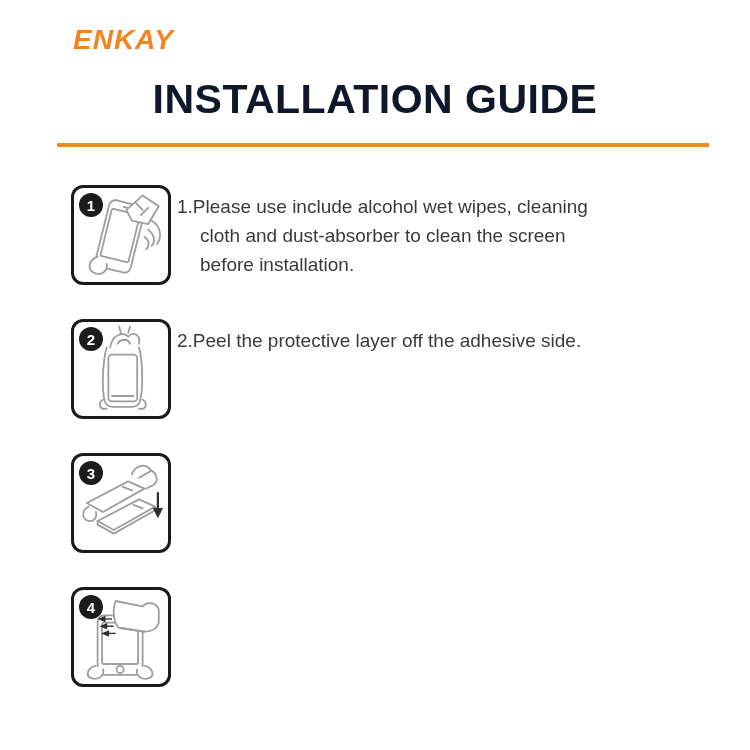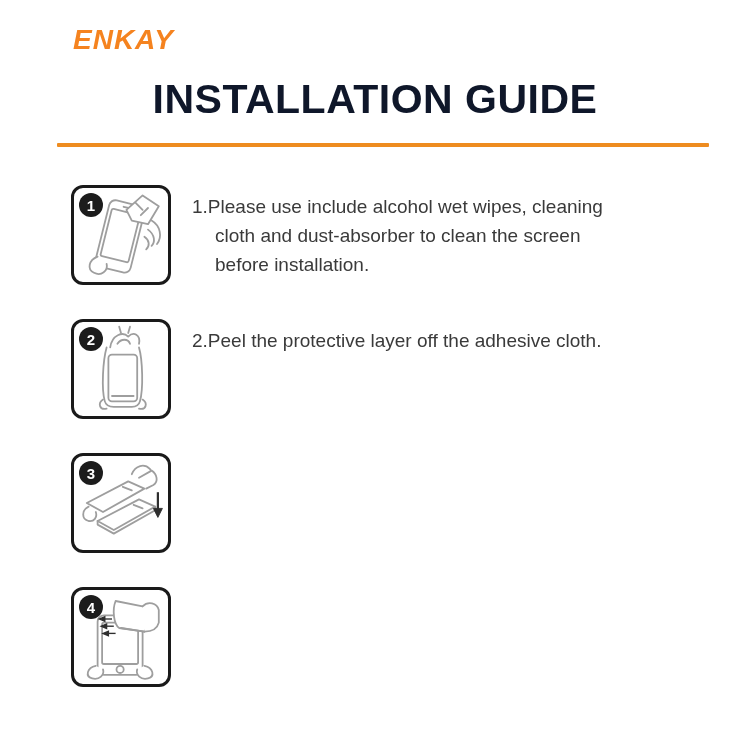--- a/index.html
+++ b/index.html
@@ -79,21 +79,21 @@
     z-index: 2;
   }
 
   .illu-box svg {
     position: absolute;
     top: 2px; left: 2px;
     width: 90px; height: 90px;
   }
 
   .step-text {
-    margin: 0 0 0 21px;
+    margin: 0 0 0 6px;
     padding-top: 7px;
     padding-left: 23px;
     text-indent: -23px;
     max-width: 545px;
     font-size: 19px;
     line-height: 29px;
     color: #3A3A3A;
     white-space: pre-wrap;
   }
 </style>
@@ -141,21 +141,21 @@
           <rect x="36" y="34" width="32" height="52" rx="4"></rect>
           <line x1="40" y1="80" x2="64" y2="80"></line>
           <path d="M38 26 C40 12 52 8 58 14 C64 8 72 12 70 22" fill="#ffffff"></path>
           <path d="M46 22 C50 16 58 16 60 22"></path>
           <path d="M50 10 L48 3 M58 10 L60 3"></path>
           <path d="M30 84 C24 88 26 96 34 94" fill="#ffffff"></path>
           <path d="M74 84 C80 88 78 96 70 94" fill="#ffffff"></path>
         </g>
       </svg>
     </div>
-    <p class="step-text"><span>2.</span><span>Peel the protective layer off the adhesive cloth.</span></p>
+    <p class="step-text"><span>2.</span><span>Peel the protective layer off the adhesive side.</span></p>
   </div>
 
   <div class="step-row">
     <div class="illu-box">
       <span class="badge">3</span>
       <svg viewBox="0 0 100 100">
         <g stroke="#9E9E9E" fill="none" stroke-width="2" stroke-linecap="round" stroke-linejoin="round">
           <path d="M62 18 C66 8 76 6 82 12 L86 18" fill="#ffffff"></path>
           <path d="M70 22 L84 14 C90 18 92 26 86 30 L78 34" fill="#ffffff"></path>
           <polygon points="12,50 58,26 76,34 30,60" fill="#ffffff"></polygon>

